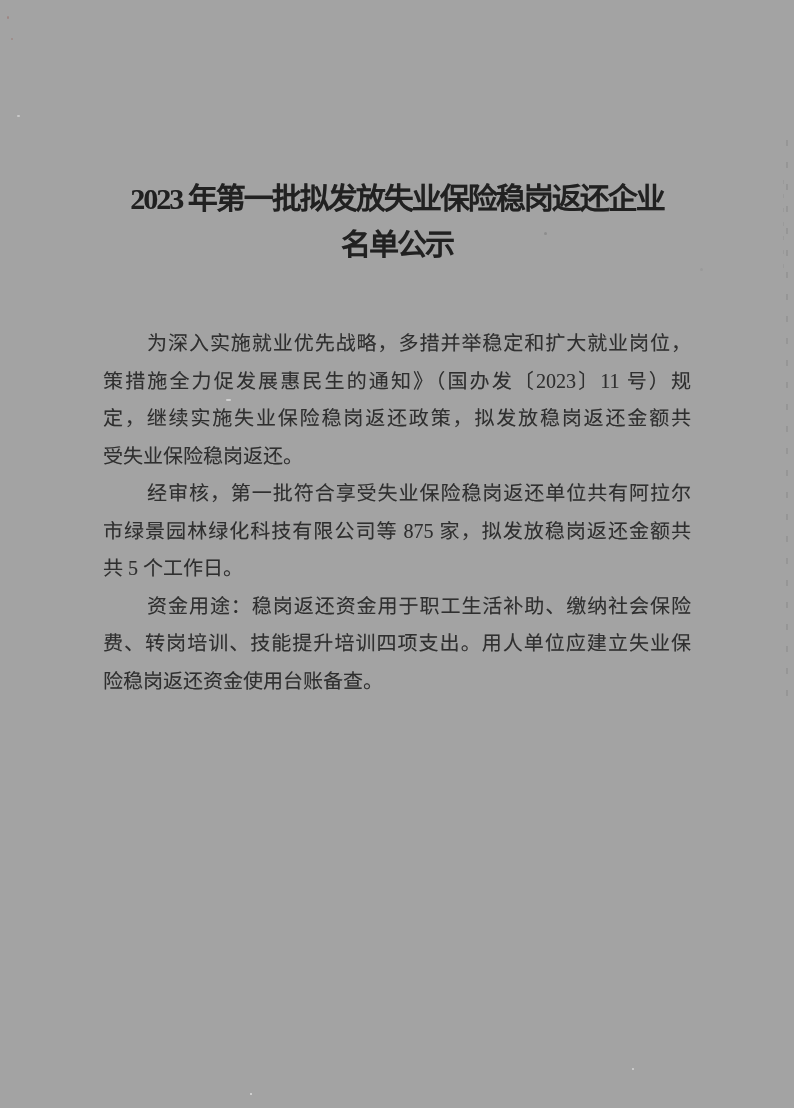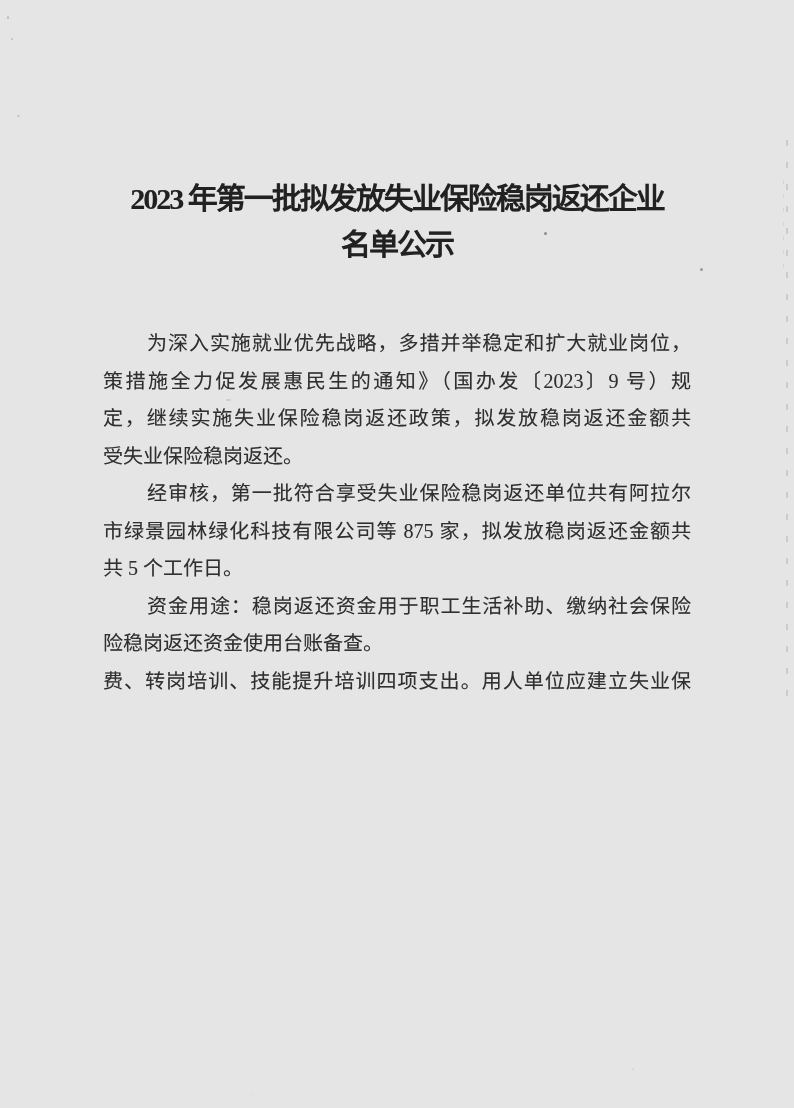--- a/index.html
+++ b/index.html
@@ -4,21 +4,21 @@
 <style>
   html, body {
     margin: 0;
     padding: 0;
     background: #ffffff;
   }
   .page {
     position: relative;
     width: 794px;
     height: 1108px;
-    background: #e5e5e5;
+    background: #a3a3a3;
     overflow: hidden;
     font-family: "Liberation Serif", "DejaVu Serif", serif;
   }
   
   .doc-title {
     position: absolute;
     top: 176px;
     left: 0;
     width: 794px;
     text-align: center;
@@ -96,36 +96,36 @@
 
   <header class="doc-title">
     <div class="title-line">2023 年第一批拟发放失业保险稳岗返还企业</div>
     <div class="title-line">名单公示</div>
   </header>
 
   <main class="doc-body">
 
     <section class="para">
       <div class="bline first">为深入实施就业优先战略，多措并举稳定和扩大就业岗位，</div>
-      <div class="bline">策措施全力促发展惠民生的通知》（国办发〔2023〕9 号）规</div>
+      <div class="bline">策措施全力促发展惠民生的通知》（国办发〔2023〕11 号）规</div>
       <div class="bline">定，继续实施失业保险稳岗返还政策，拟发放稳岗返还金额共</div>
       <div class="bline plast">受失业保险稳岗返还。</div>
     </section>
 
     <section class="para">
       <div class="bline first">经审核，第一批符合享受失业保险稳岗返还单位共有阿拉尔</div>
       <div class="bline">市绿景园林绿化科技有限公司等 875 家，拟发放稳岗返还金额共</div>
       <div class="bline plast">共 5 个工作日。</div>
     </section>
 
 
     <section class="para">
       <div class="bline first">资金用途：稳岗返还资金用于职工生活补助、缴纳社会保险</div>
+      <div class="bline">费、转岗培训、技能提升培训四项支出。用人单位应建立失业保</div>
       <div class="bline plast">险稳岗返还资金使用台账备查。</div>
-      <div class="bline">费、转岗培训、技能提升培训四项支出。用人单位应建立失业保</div>
     </section>
 
   </main>
 
   <i class="speck sp1"></i>
   <i class="speck sp2"></i>
   <i class="speck sp3"></i>
   <i class="speck sp4"></i>
   <i class="speck sp5"></i>
   <i class="speck sp6"></i>

